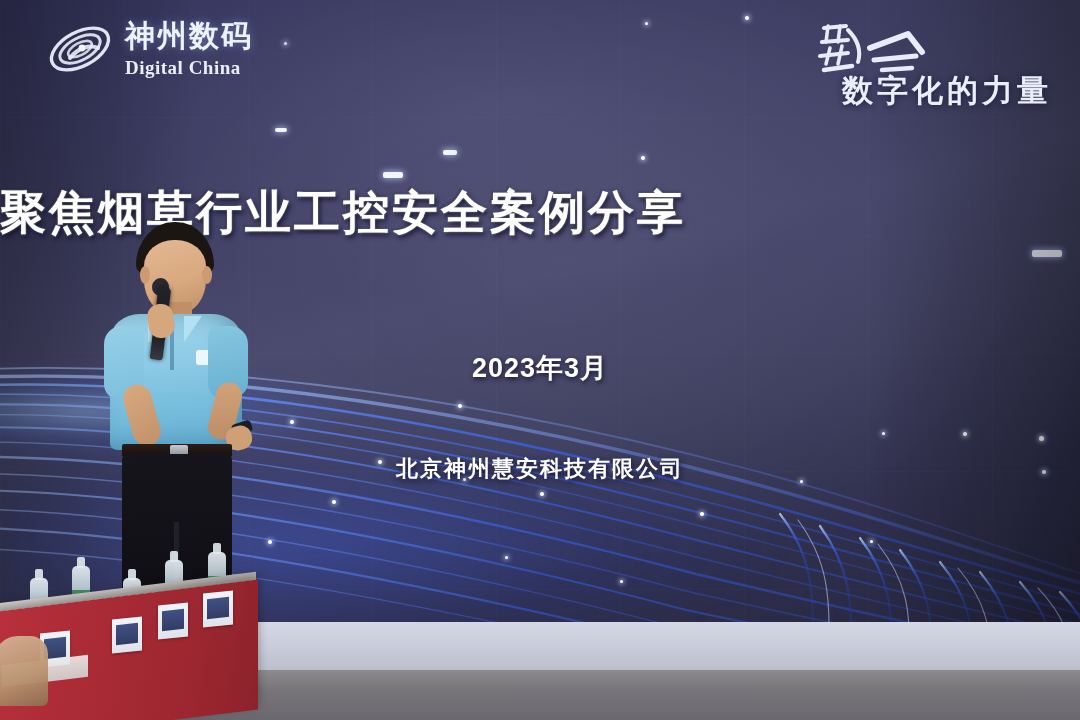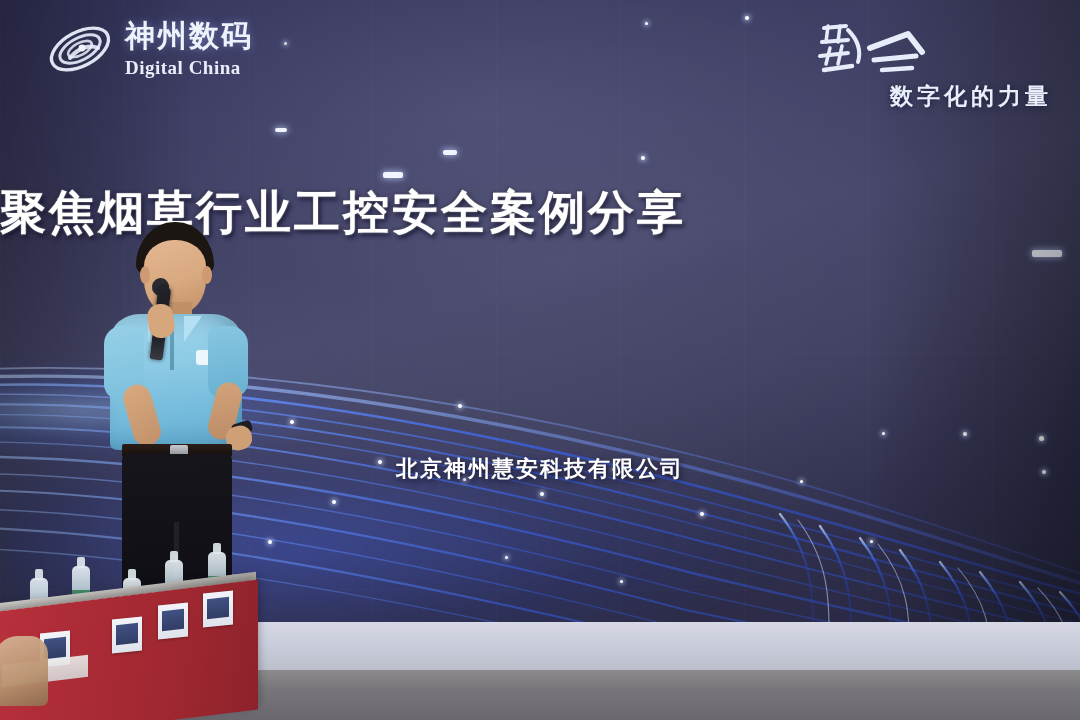--- a/index.html
+++ b/index.html
@@ -124,21 +124,21 @@
     text-align: right;
   }
   .brush-mark {
     position: absolute;
     right: 118px; top: 2px;
     width: 124px; height: 62px;
   }
   .slogan {
     position: absolute;
     right: 2px; bottom: 2px;
-    font-size: 23px;
+    font-size: 31px;
     font-weight: 700;
     color: #e9eefb;
     letter-spacing: 4px;
     text-shadow: 0 1px 6px rgba(20,20,50,0.8);
   }
 
   
   .slide-title {
     position: absolute;
     left: 0; top: 182px;
@@ -530,20 +530,21 @@
           <path d="M58,30 L96,16 L110,34" stroke-width="6"></path>
           <path d="M62,42 L104,38" stroke-width="5"></path>
           <path d="M70,52 L100,50" stroke-width="4.5"></path>
         </g>
       </svg>
     </div>
     <div class="slogan">数字化的力量</div>
   </div>
 
   <div class="slide-title">聚焦烟草行业工控安全案例分享</div>
+  <div class="slide-date">2023年3月</div>
   <div class="slide-company">北京神州慧安科技有限公司</div>
 
   <div class="floor-band"></div>
   <div class="floor-dark"></div>
 
   <div class="presenter">
     <div class="p-hair"></div>
     <div class="p-face"></div>
     <div class="p-ear l"></div>
     <div class="p-ear r"></div>

